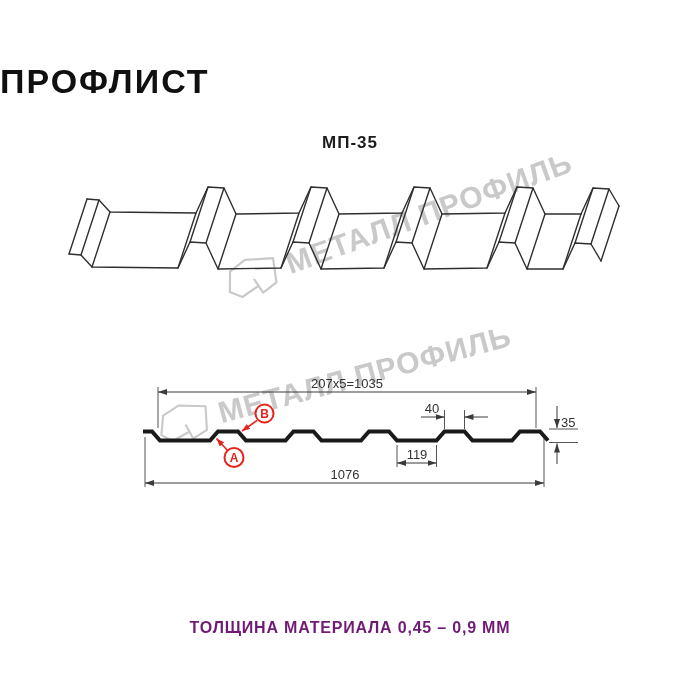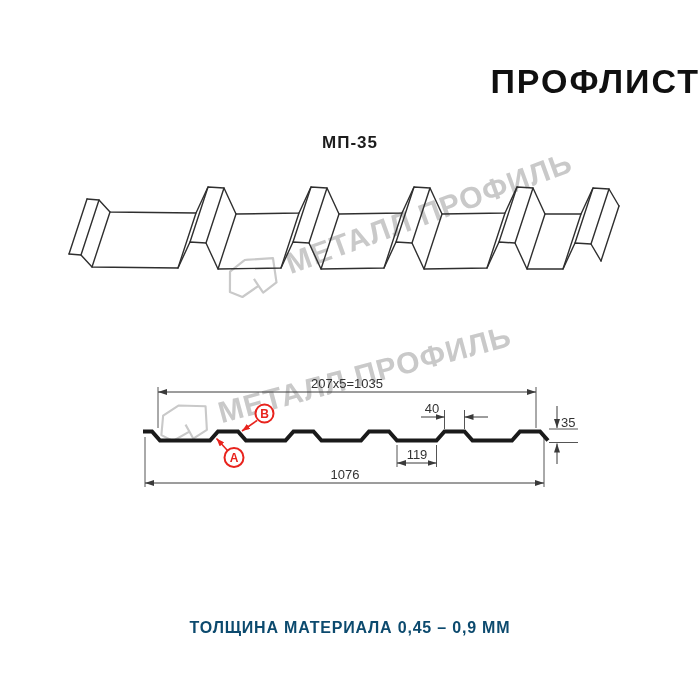--- a/index.html
+++ b/index.html
@@ -3,21 +3,21 @@
 <meta charset="utf-8">
 <style>
   html,body{margin:0;padding:0;}
   body{
     width:700px;height:700px;position:relative;background:#ffffff;
     font-family:"Liberation Sans", sans-serif;overflow:hidden;
   }
   .abs{position:absolute;}
   
   .title{
-    left:0;top:62px;width:700px;text-align:right;
+    left:0;top:62px;width:700px;text-align:left;
     font-size:34px;font-weight:bold;letter-spacing:2px;color:#101010;
   }
   .subtitle{
     left:0;top:101px;width:700px;text-align:center;
     font-size:17px;font-weight:bold;letter-spacing:1px;color:#1c1c1c;margin-top:32px;
   }
   
   .wm{
     display:flex;align-items:center;gap:9px;white-space:nowrap;
     color:#c9c9c9;font-weight:bold;z-index:1;pointer-events:none;
@@ -25,21 +25,21 @@
   .wm-text{font-size:30px;letter-spacing:1px;}
   .wm1{left:226px;top:265px;height:44px;transform-origin:0 50%;transform:rotate(-20deg);}
   .wm2{left:158px;top:408px;height:44px;transform-origin:0 50%;transform:rotate(-15deg);}
   .wm svg{display:block;}
   
   .sheet3d{left:60px;top:180px;z-index:2;}
   .xsect{left:128px;top:370px;z-index:2;}
   
   .footer{
     left:0;top:619px;width:700px;text-align:center;
-    font-size:16px;font-weight:bold;letter-spacing:0.8px;color:#0c4a6e;
+    font-size:16px;font-weight:bold;letter-spacing:0.8px;color:#701a75;
   }
   .dimtxt{font-size:13px;fill:#333333;font-family:"Liberation Sans",sans-serif;}
   .redtxt{font-size:12px;font-weight:bold;fill:#e8231d;font-family:"Liberation Sans",sans-serif;}
 </style>
 </head>
 <body>
 
 <div class="abs title">ПРОФЛИСТ</div>
 <div class="abs subtitle">МП-35</div>
 

